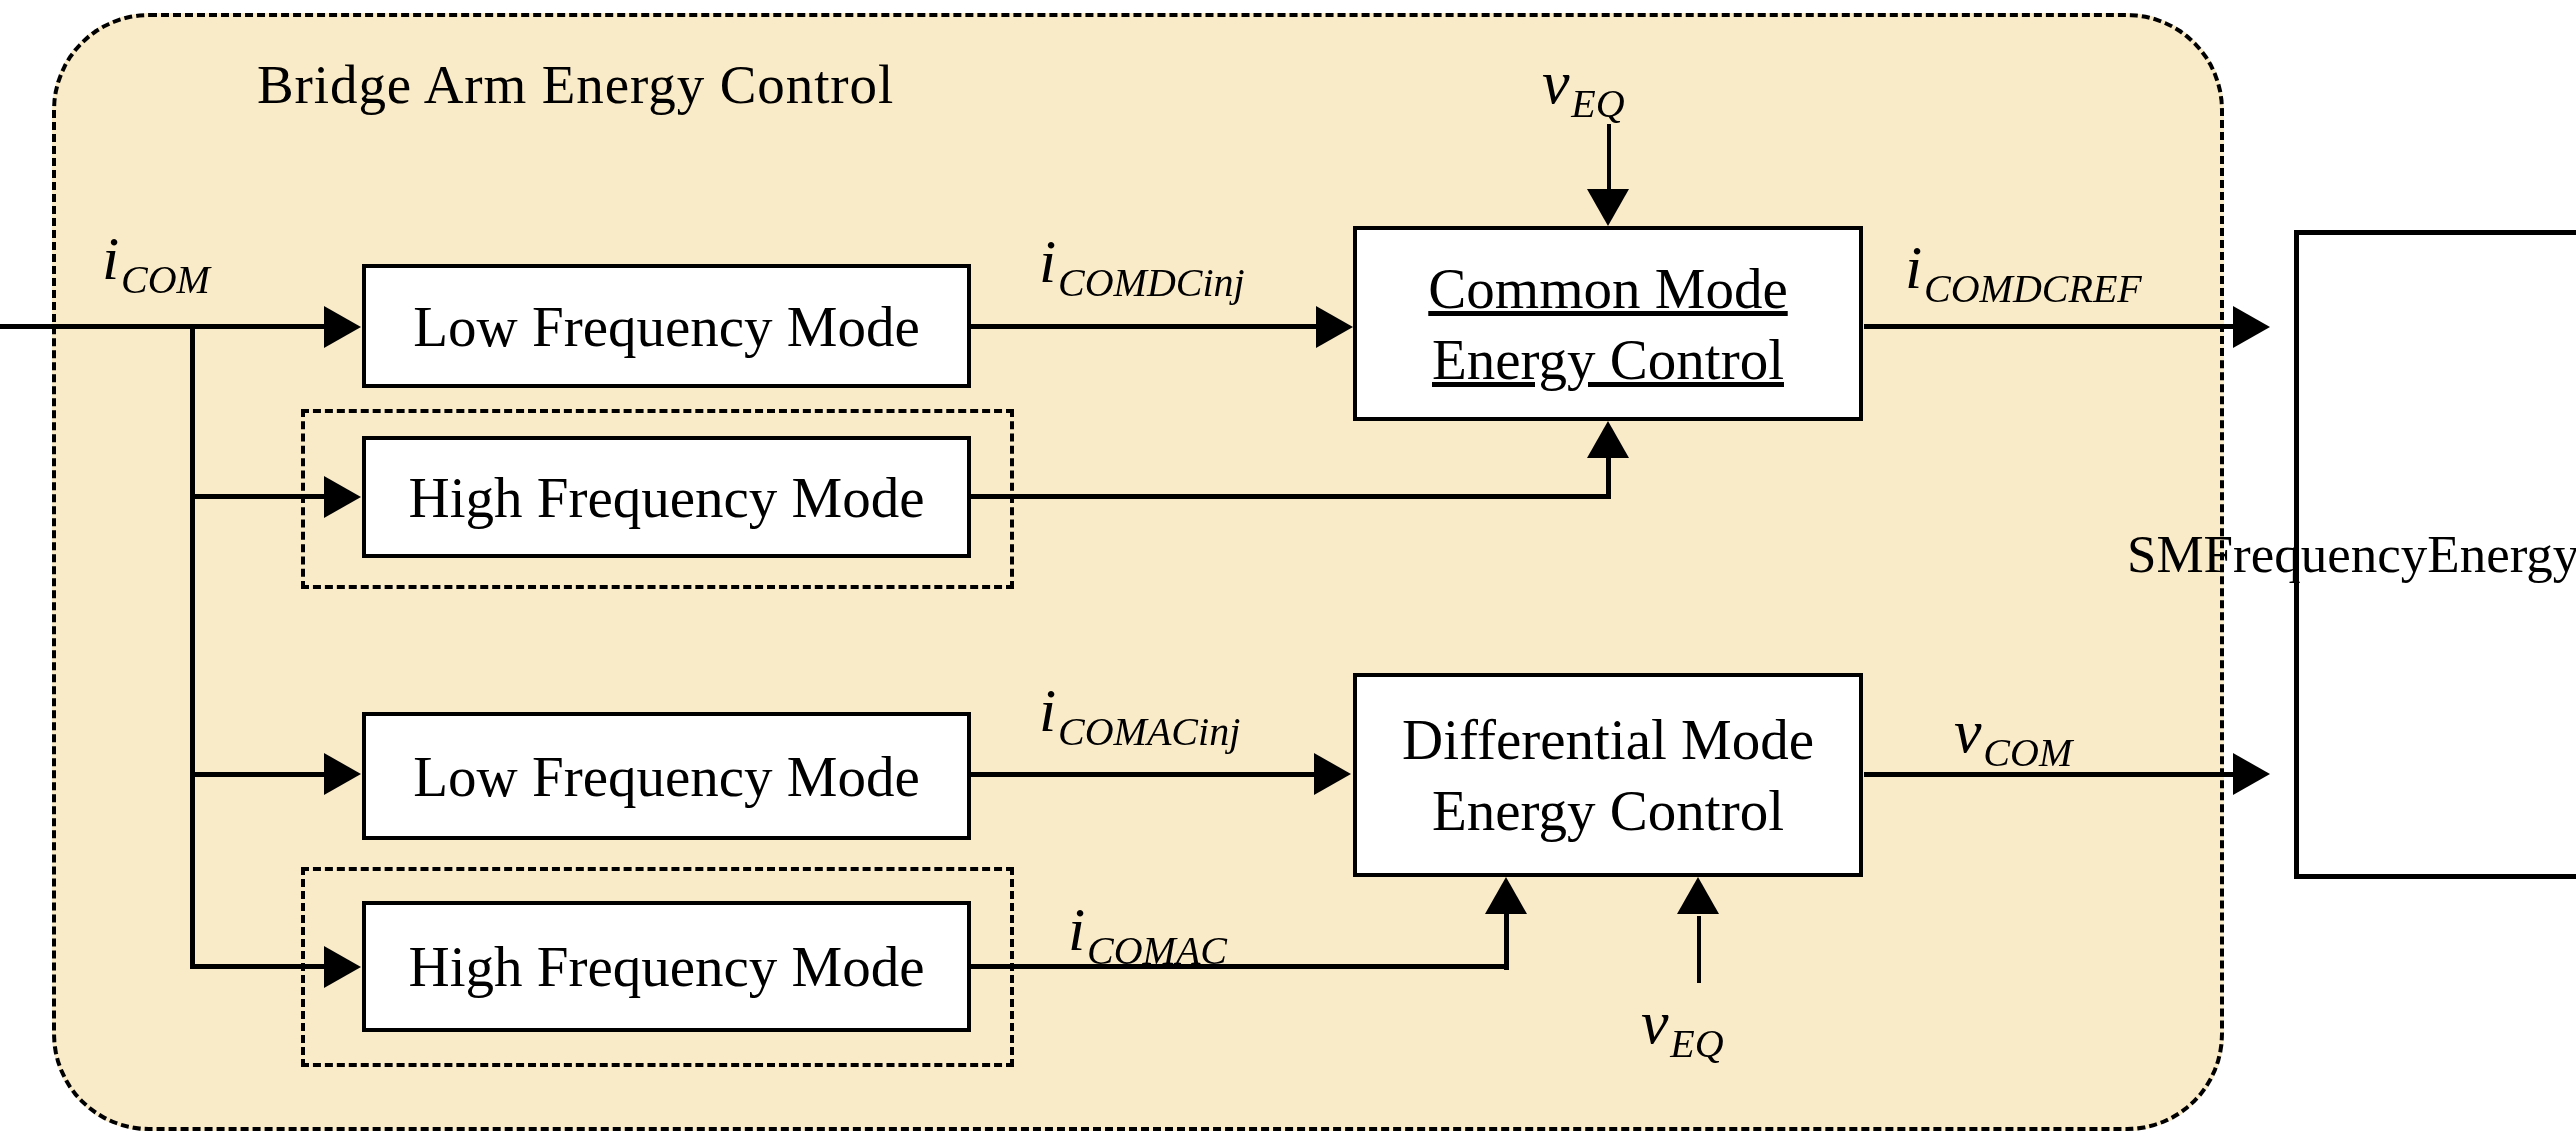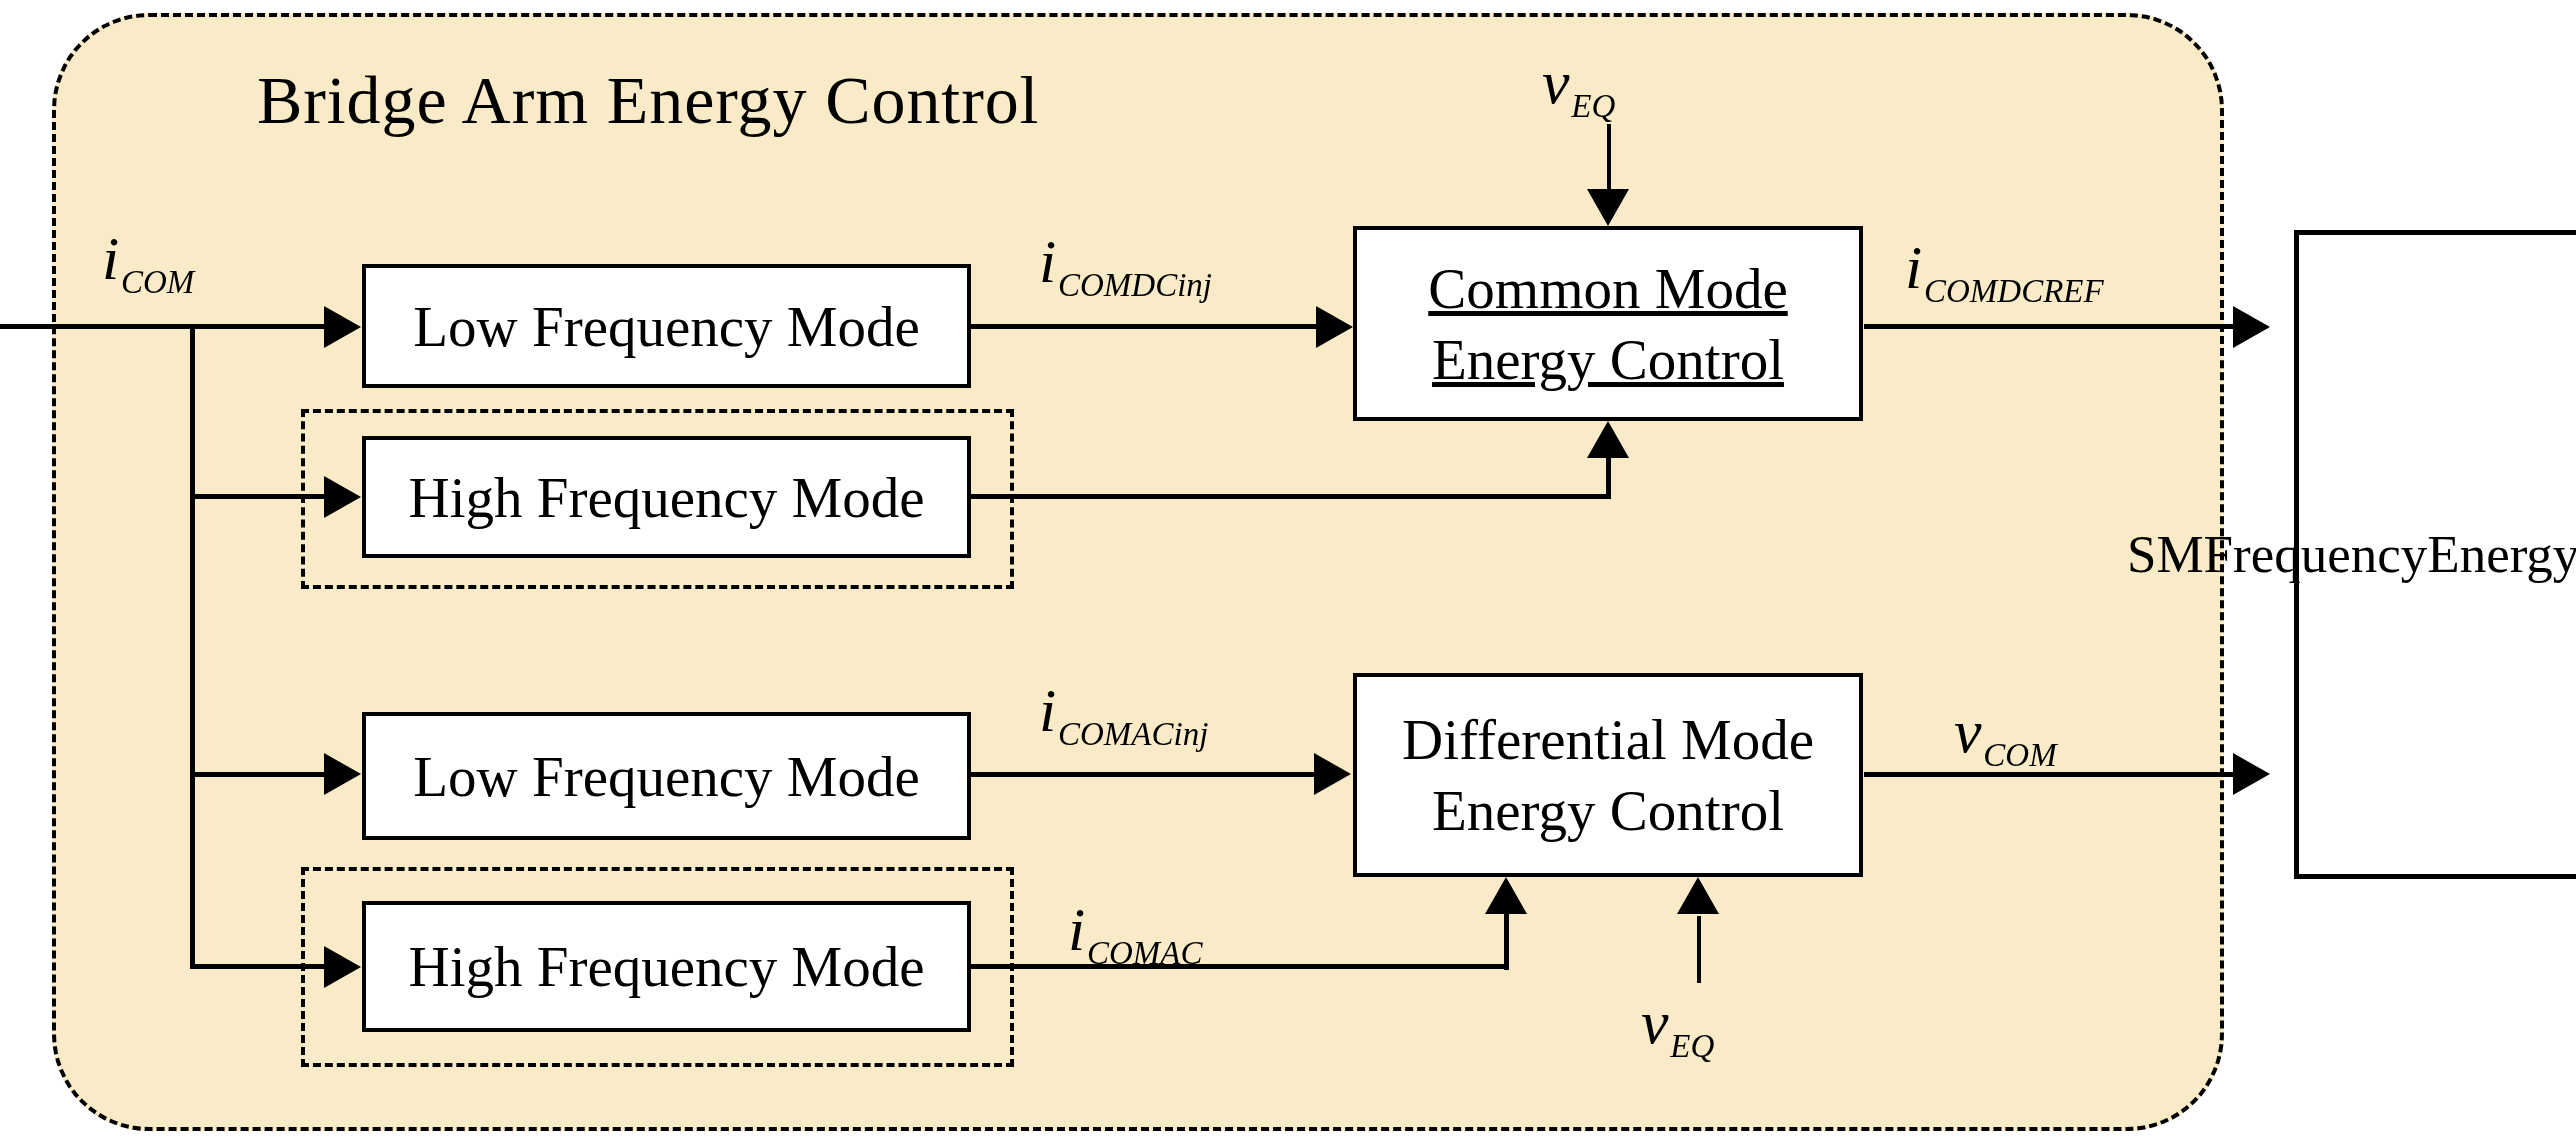--- a/index.html
+++ b/index.html
@@ -17,22 +17,22 @@
     position: absolute;
     left: 52px; top: 13.3px;
     width: 2172px; height: 1118px;
     box-sizing: border-box;
     background: var(--panel-bg, #FAEBC8);
     border: 4.4px dashed var(--line, #000);
     border-radius: 97px;
   }
   .title {
     position: absolute;
-    left: 257px; top: 61px;
-    font-size: 68px;
+    left: 257px; top: 53px;
+    font-size: 55px;
     letter-spacing: 0.9px;
     white-space: nowrap;
   }
   
   .box {
     position: absolute;
     box-sizing: border-box;
     background: var(--box-bg, #fff);
     border: 4.4px solid var(--line, #000);
     display: flex;
@@ -88,21 +88,21 @@
   }
   
   .sig {
     position: absolute;
     font-style: italic;
     font-size: 62px;
     line-height: 76px;
     white-space: nowrap;
   }
   .sig .sub {
-    font-size: 33px;
+    font-size: 40px;
     font-style: italic;
     vertical-align: -14px;
     margin-left: 1.8px;
   }
 </style>
 </head>
 <body>
 
 <div id="canvas">
 

